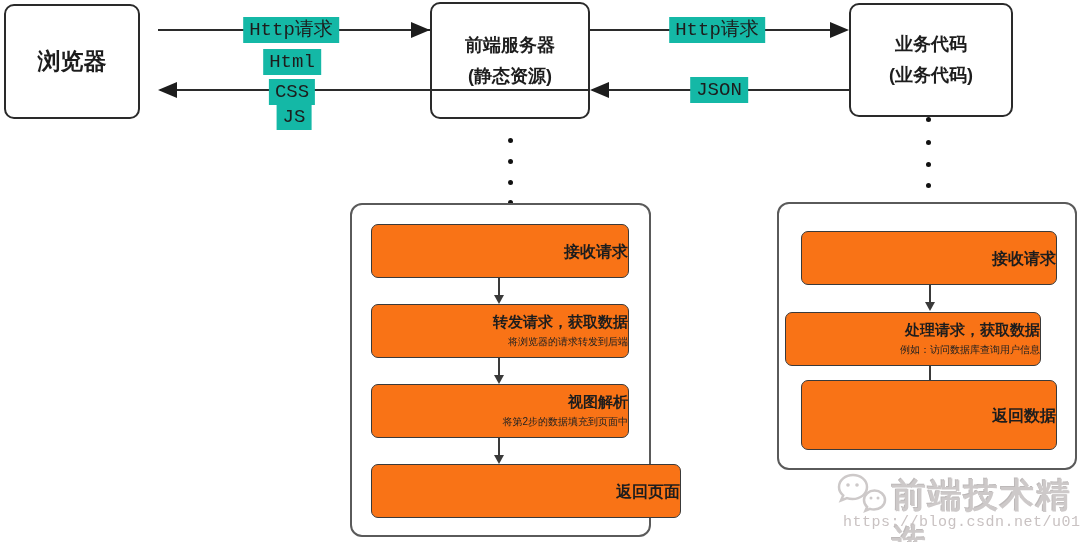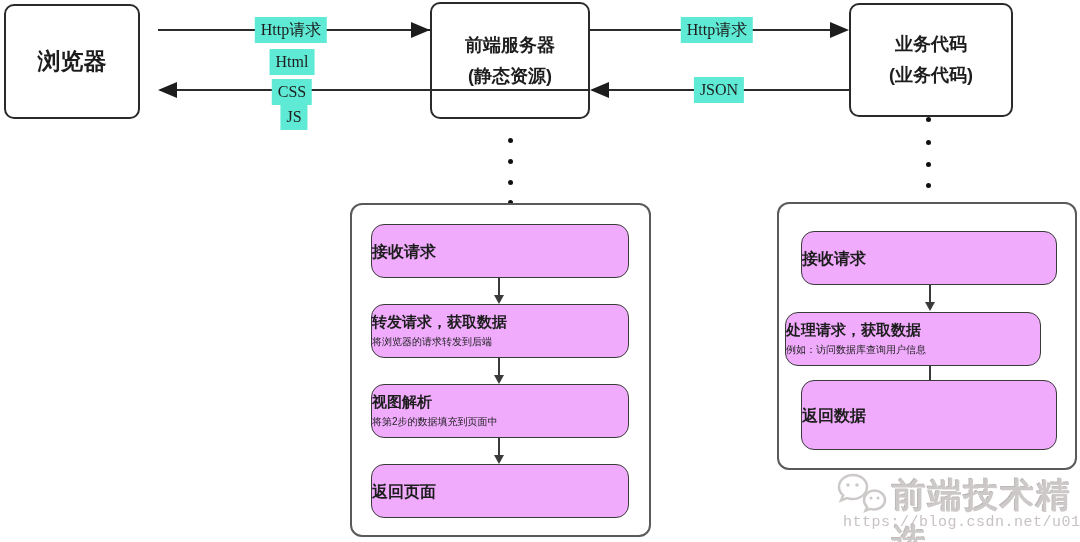--- a/index.html
+++ b/index.html
@@ -13,31 +13,31 @@
     display:flex;flex-direction:column;align-items:center;justify-content:center;
     text-align:center;font-weight:600;box-sizing:border-box;
   }
   .nodebox .ln{font-size:18px;line-height:31px;}
   .nodebox .single{font-size:23px;}
   
   .hline{position:absolute;height:2px;background:#2b2b2b;}
   .arr-r{position:absolute;width:0;height:0;border-top:8px solid transparent;border-bottom:8px solid transparent;border-left:19px solid #1d1d1d;}
   .arr-l{position:absolute;width:0;height:0;border-top:8px solid transparent;border-bottom:8px solid transparent;border-right:19px solid #1d1d1d;}
   .linklabel{
-    position:absolute;background:#5eead4;padding:0 6px;white-space:nowrap;
-    font-family:Liberation Serif, serif;font-size:16px;line-height:26px;
+    position:absolute;background:#14b8a6;padding:0 6px;white-space:nowrap;
+    font-family:Liberation Mono, monospace;font-size:19px;line-height:26px;
     transform:translateX(-50%);
   }
   
   .dot{position:absolute;width:5px;height:5px;border-radius:50%;background:#111;}
   
   .flowwrap{position:absolute;border:2px solid #5a5a5a;border-radius:12px;background:#fff;box-sizing:border-box;}
   .stepbox{
-    position:absolute;border:1.5px solid #3a3a3a;border-radius:13px;background:#f0abfc;box-sizing:border-box;
-    display:flex;flex-direction:column;align-items:flex-start;justify-content:center;text-align:center;
+    position:absolute;border:1.5px solid #3a3a3a;border-radius:7px;background:#f97316;box-sizing:border-box;
+    display:flex;flex-direction:column;align-items:flex-end;justify-content:center;text-align:center;
   }
   .step-title{font-weight:bold;font-size:15px;line-height:19px;}
   .step-title.lg{font-size:16px;}
   .step-sub{font-size:10px;line-height:18px;margin-top:2px;color:#222;}
   .vline{position:absolute;width:2px;background:#3a3a3a;}
   .varr{position:absolute;width:0;height:0;border-left:5px solid transparent;border-right:5px solid transparent;border-top:9px solid #3a3a3a;}
   
   .wm-brand{
     position:absolute;font-size:34px;font-weight:bold;letter-spacing:2px;
     color:#cdc9c9;text-shadow:1px 1px 0 #ffffff,-1px -1px 0 #bdb9b9;
@@ -113,21 +113,21 @@
     <div class="vline" style="left:146px;top:153px;height:17px;"></div>
     <div class="varr" style="left:142px;top:170px;"></div>
 
     <div class="stepbox" style="left:19px;top:179px;width:258px;height:54px;">
       <div class="step-title">视图解析</div>
       <div class="step-sub">将第2步的数据填充到页面中</div>
     </div>
     <div class="vline" style="left:146px;top:233px;height:17px;"></div>
     <div class="varr" style="left:142px;top:250px;"></div>
 
-    <div class="stepbox" style="left:19px;top:259px;width:258px;height:54px;">
+    <div class="stepbox" style="left:19px;top:259px;width:310px;height:54px;">
       <div class="step-title lg">返回页面</div>
     </div>
   </div>
 
   <div class="flowwrap" style="left:777px;top:202px;width:300px;height:268px;">
     <div class="stepbox" style="left:22px;top:27px;width:256px;height:54px;">
       <div class="step-title lg">接收请求</div>
     </div>
     <div class="vline" style="left:150px;top:81px;height:17px;"></div>
     <div class="varr" style="left:146px;top:98px;"></div>

